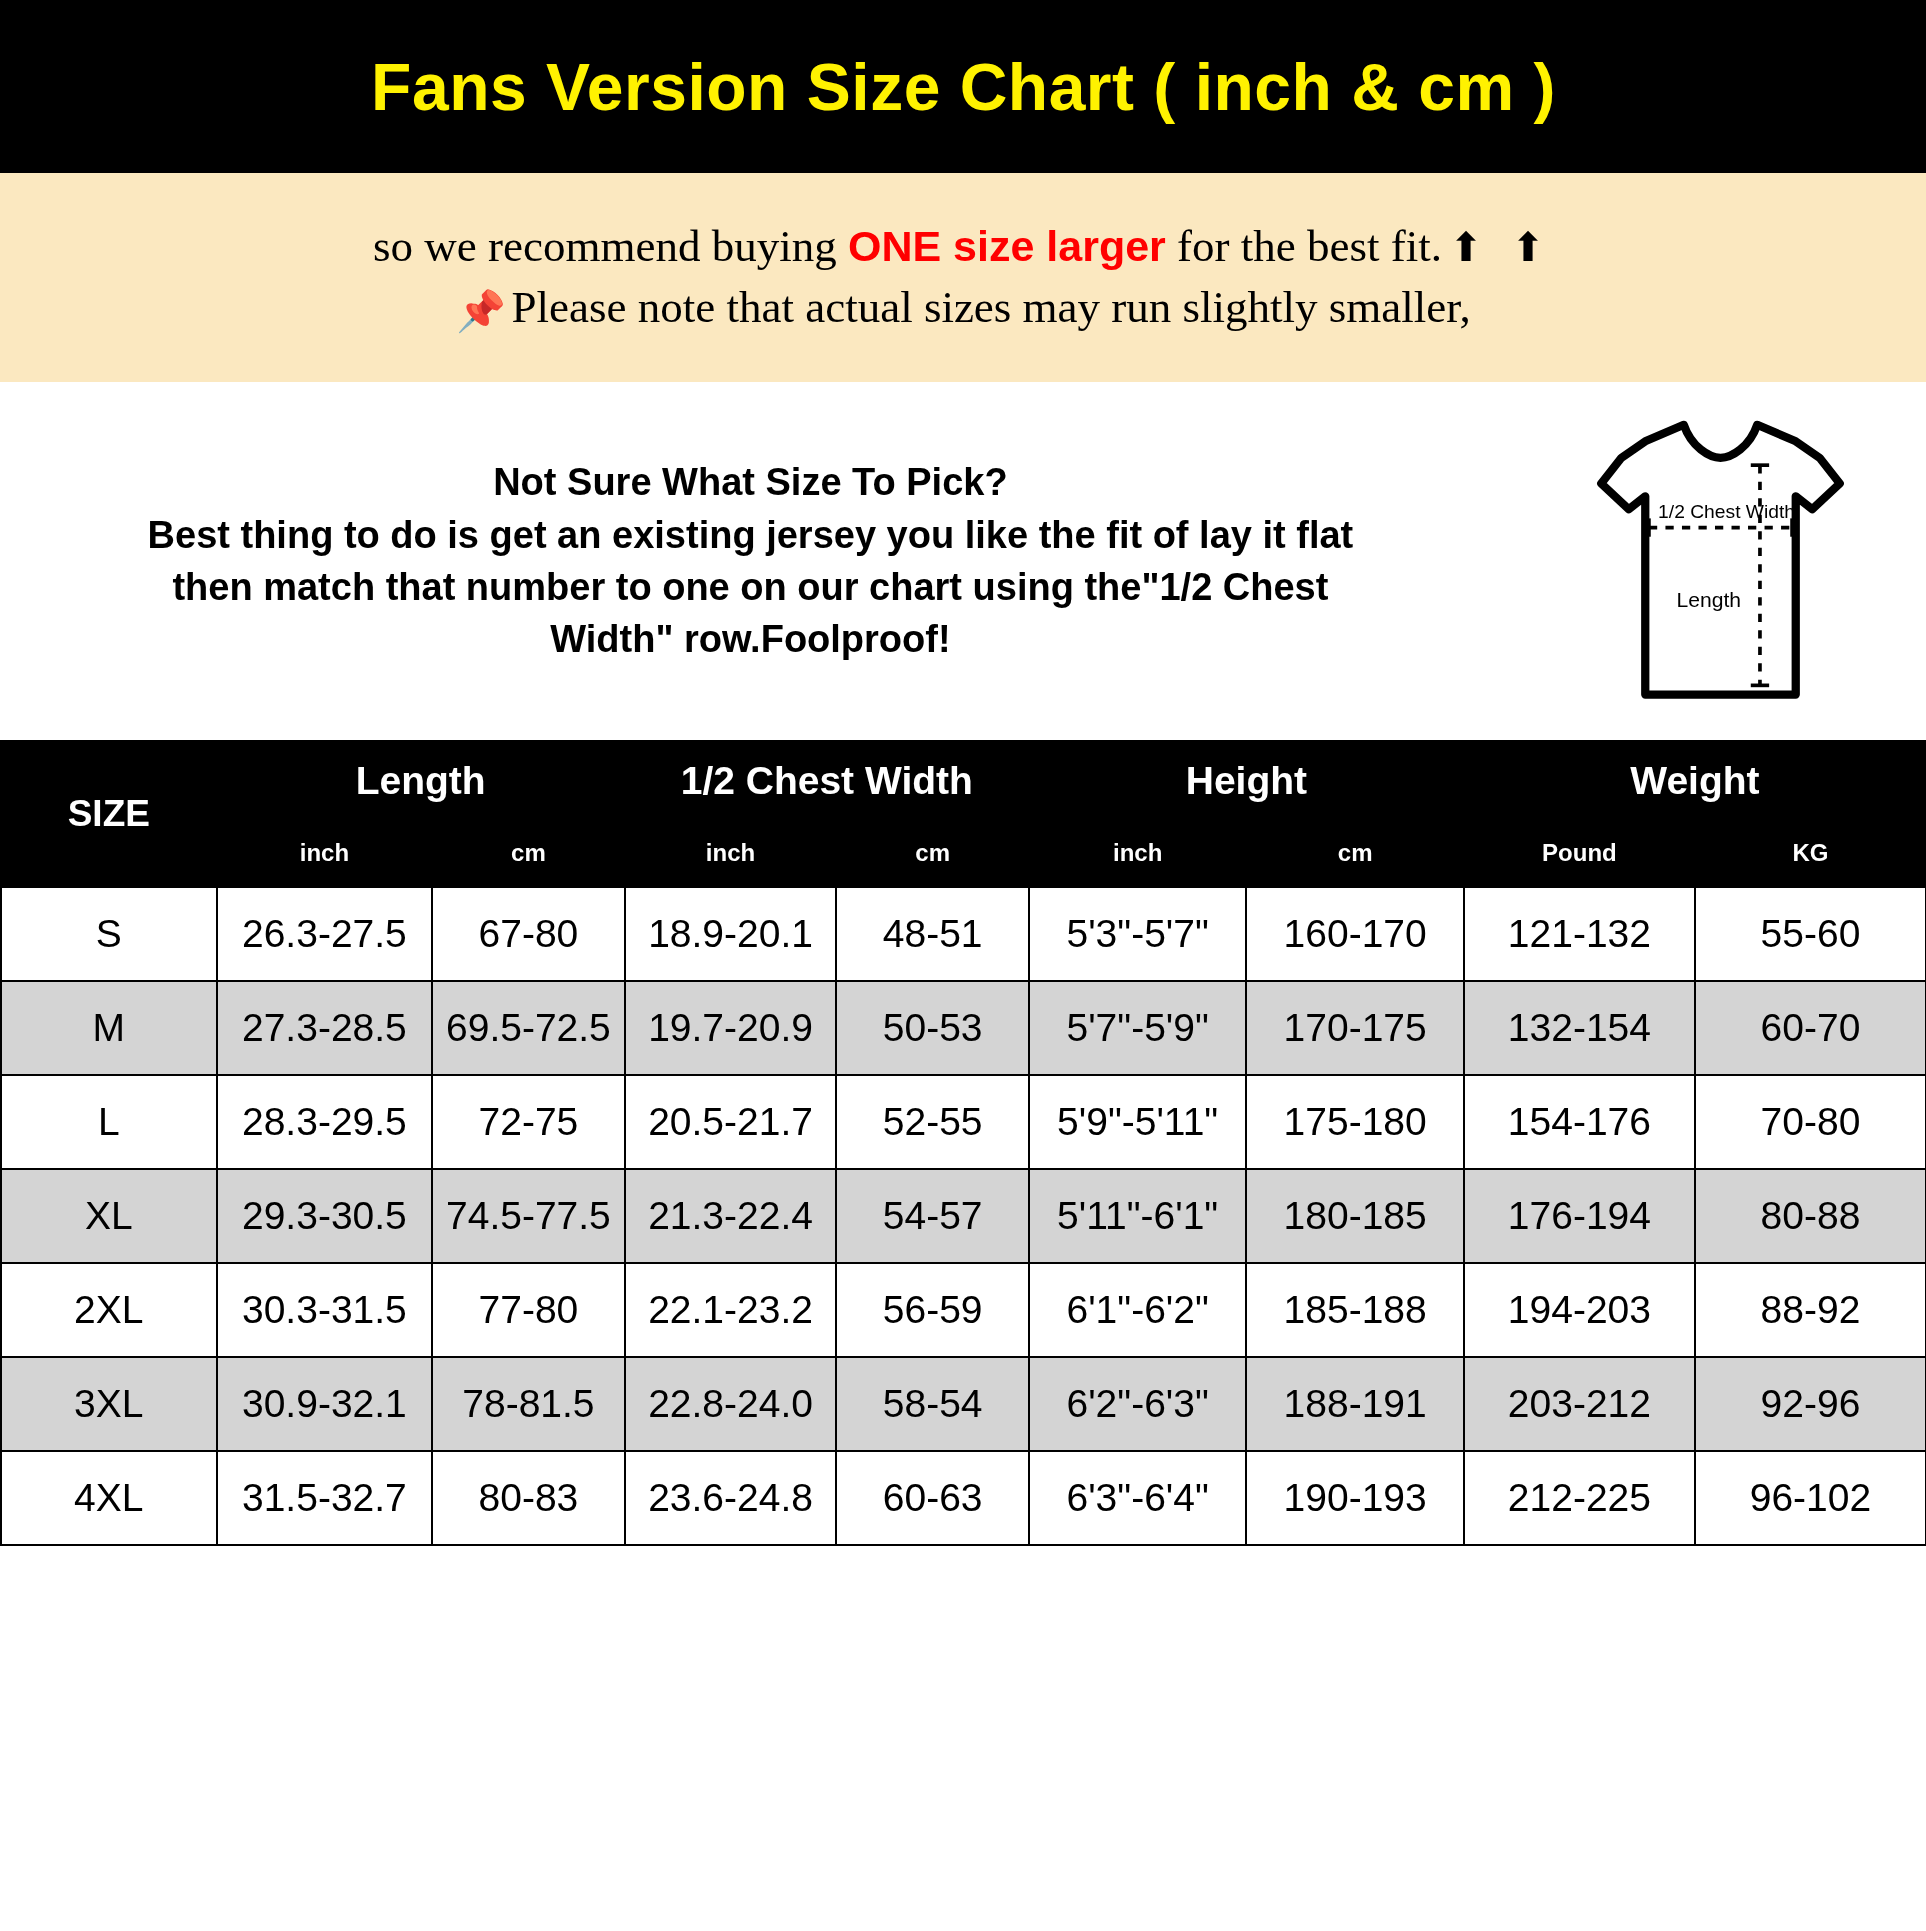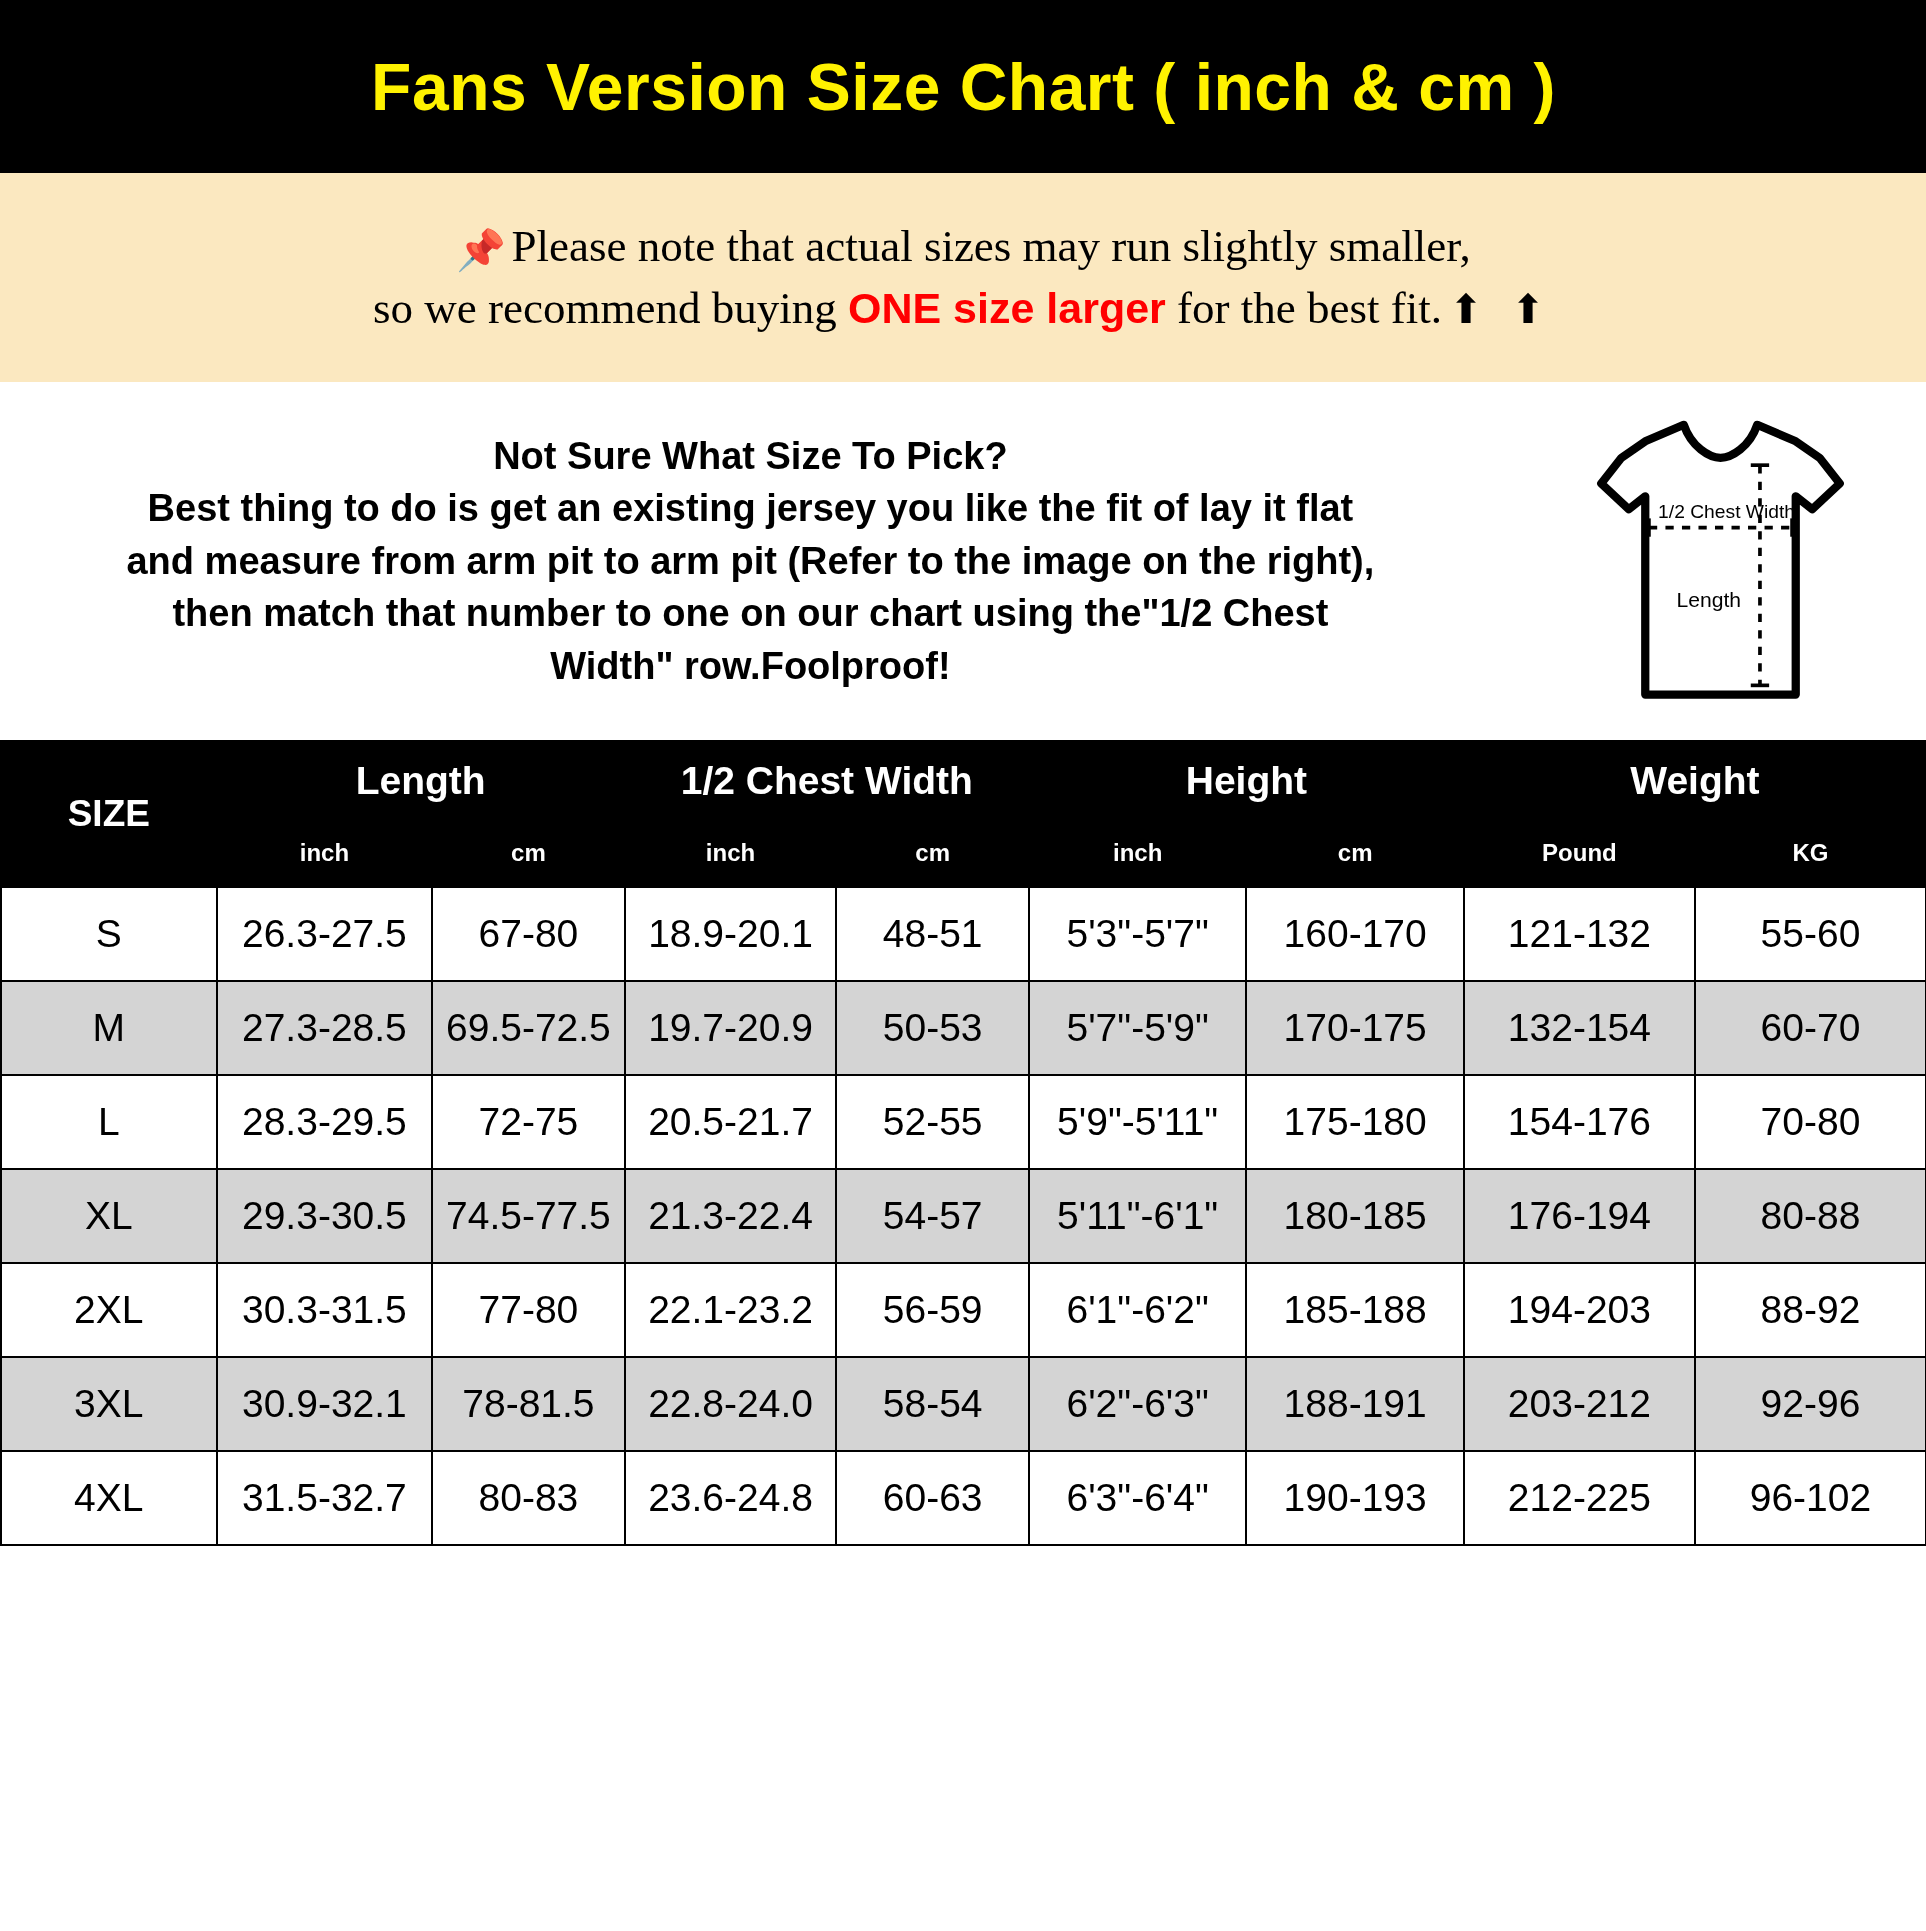--- a/index.html
+++ b/index.html
@@ -159,32 +159,31 @@
 <body>
 
 <div class="sheet">
 
   <div class="title-bar">
     <div class="title-text">Fans Version Size Chart ( inch &amp; cm )</div>
   </div>
 
   <div class="note-band">
     <div class="note-line">
-      <span class="pin-icon">📌</span><span>Please note that actual sizes may run slightly smaller,</span>
+      <span>so we recommend buying </span><span class="note-strong">ONE size larger</span><span> for the best fit.</span><span class="arrows">⬆ ⬆</span>
     </div>
     <div class="note-line">
-      <span>so we recommend buying </span><span class="note-strong">ONE size larger</span><span> for the best fit.</span><span class="arrows">⬆ ⬆</span>
+      <span class="pin-icon">📌</span><span>Please note that actual sizes may run slightly smaller,</span>
     </div>
   </div>
 
   <div class="advice-wrap">
     <div class="advice-text">
       <div class="advice-head">Not Sure What Size To Pick?</div>
       <div>Best thing to do is get an existing jersey you like the fit of lay it flat</div>
-      <div>and measure from arm pit to arm pit (Refer to the image on the right),</div>
       <div>then match that number to one on our chart using the"1/2 Chest</div>
       <div>Width" row.Foolproof!</div>
     </div>
 
     <div class="tee-wrap">
       <svg width="367" height="303" viewBox="0 0 400 330">
         <path d="M118 34 L160 16 C168 40 188 52 200 52 C212 52 232 40 240 16 L282 34 L308 52 L330 80 L300 108 L282 94 L282 310 L118 310 L118 94 L100 108 L70 80 L92 52 Z" fill="#ffffff" stroke="#000000" stroke-width="9" stroke-linejoin="round"></path>
 
         <line x1="122" y1="128" x2="278" y2="128" stroke="#000" stroke-width="4" stroke-dasharray="9,9"></line>
 

